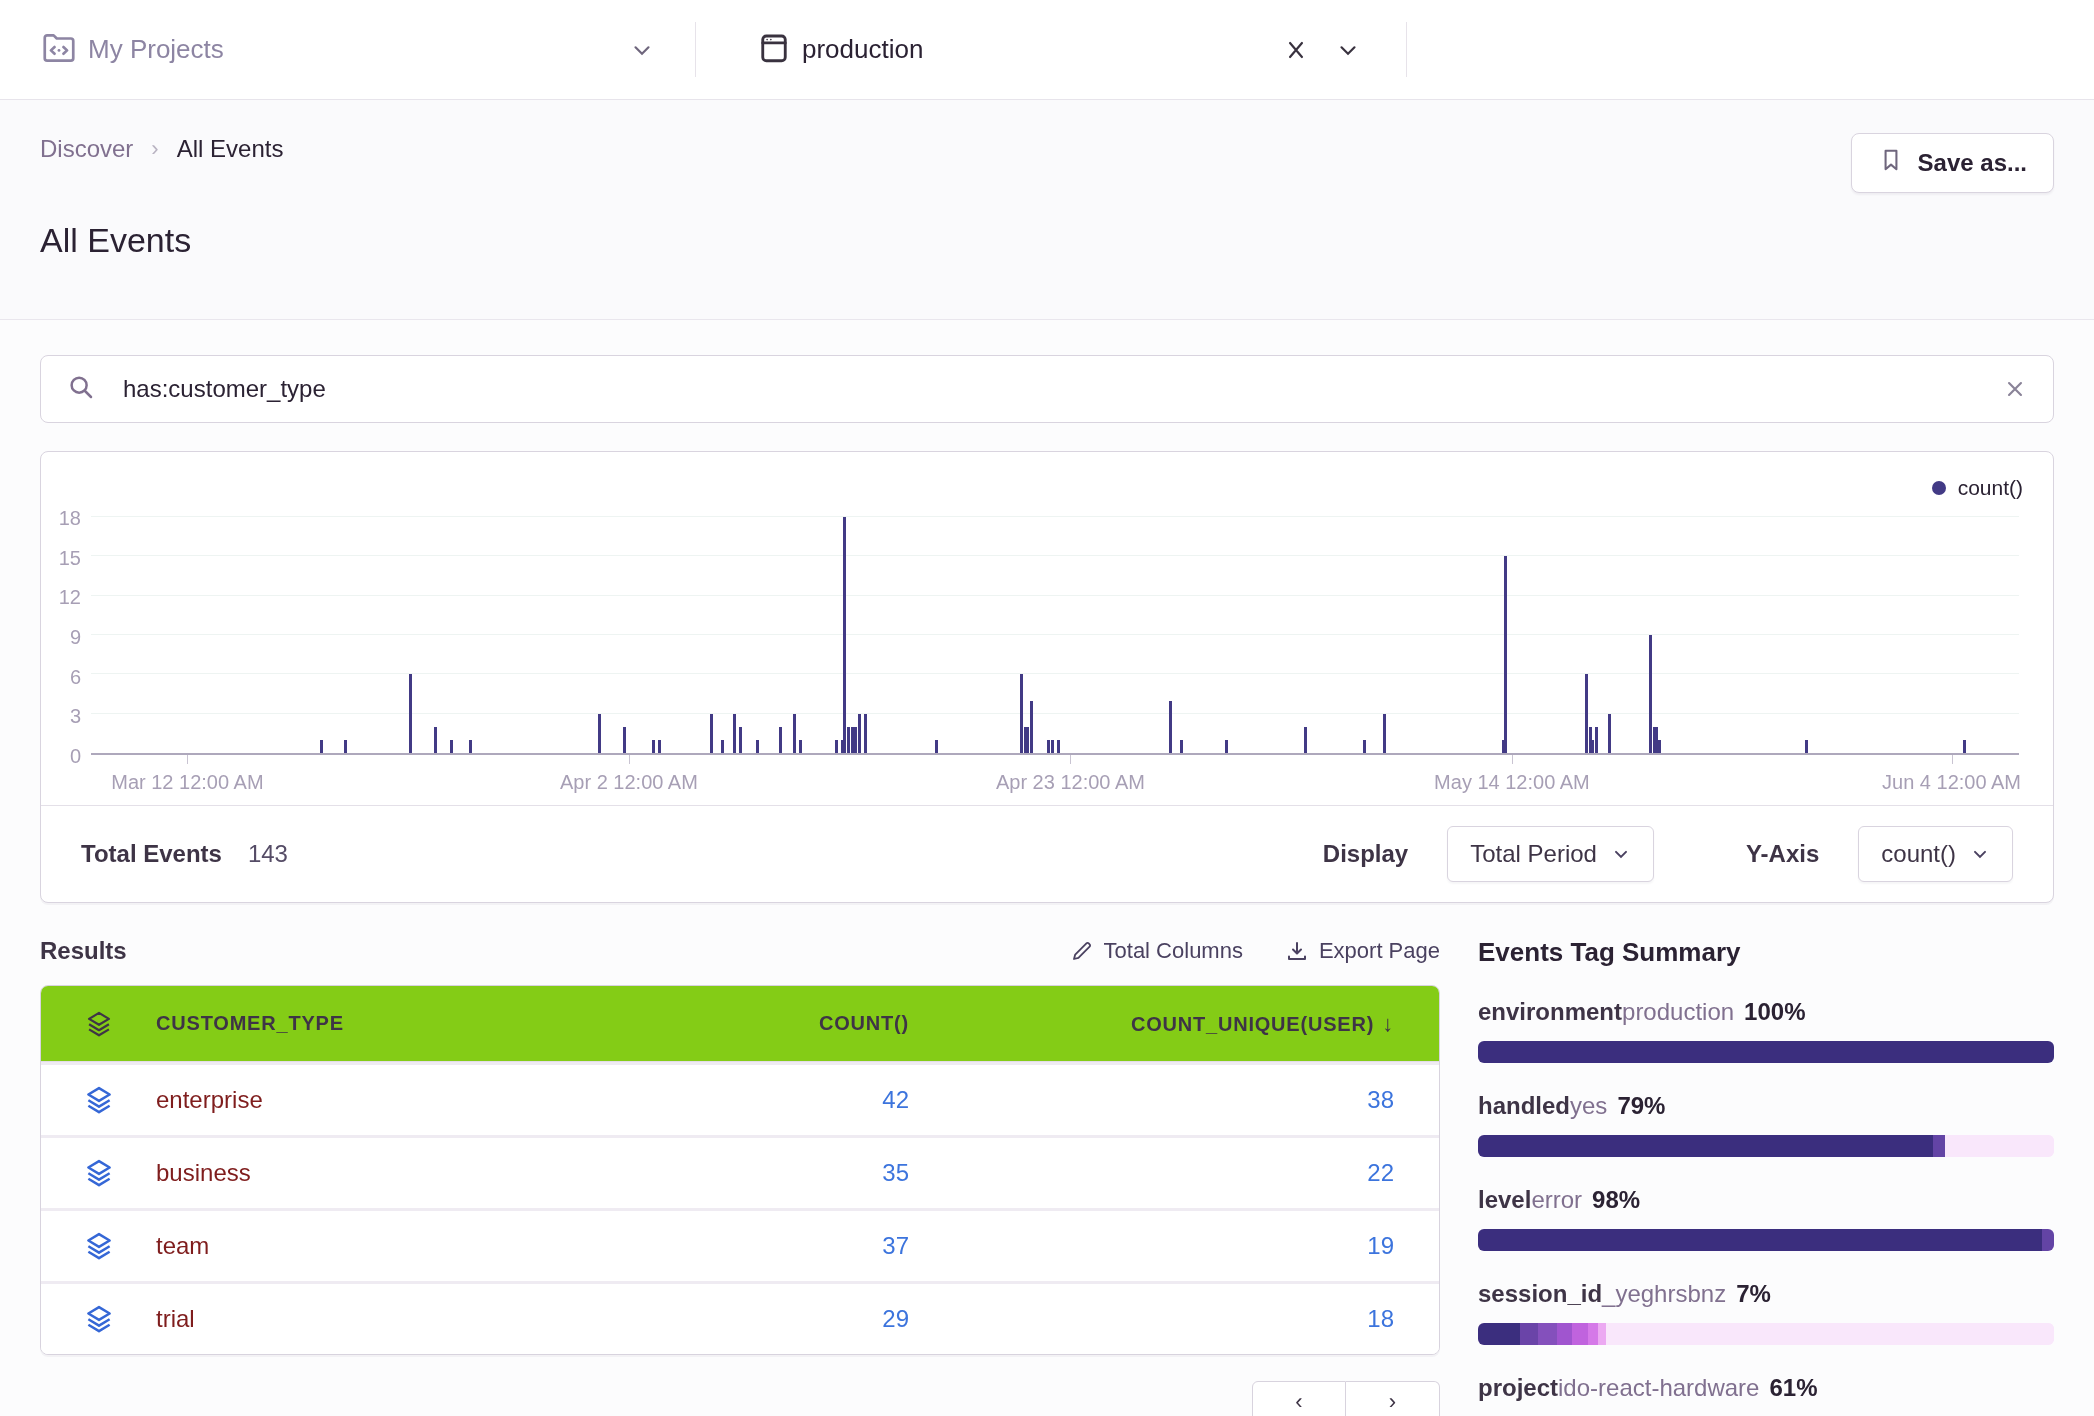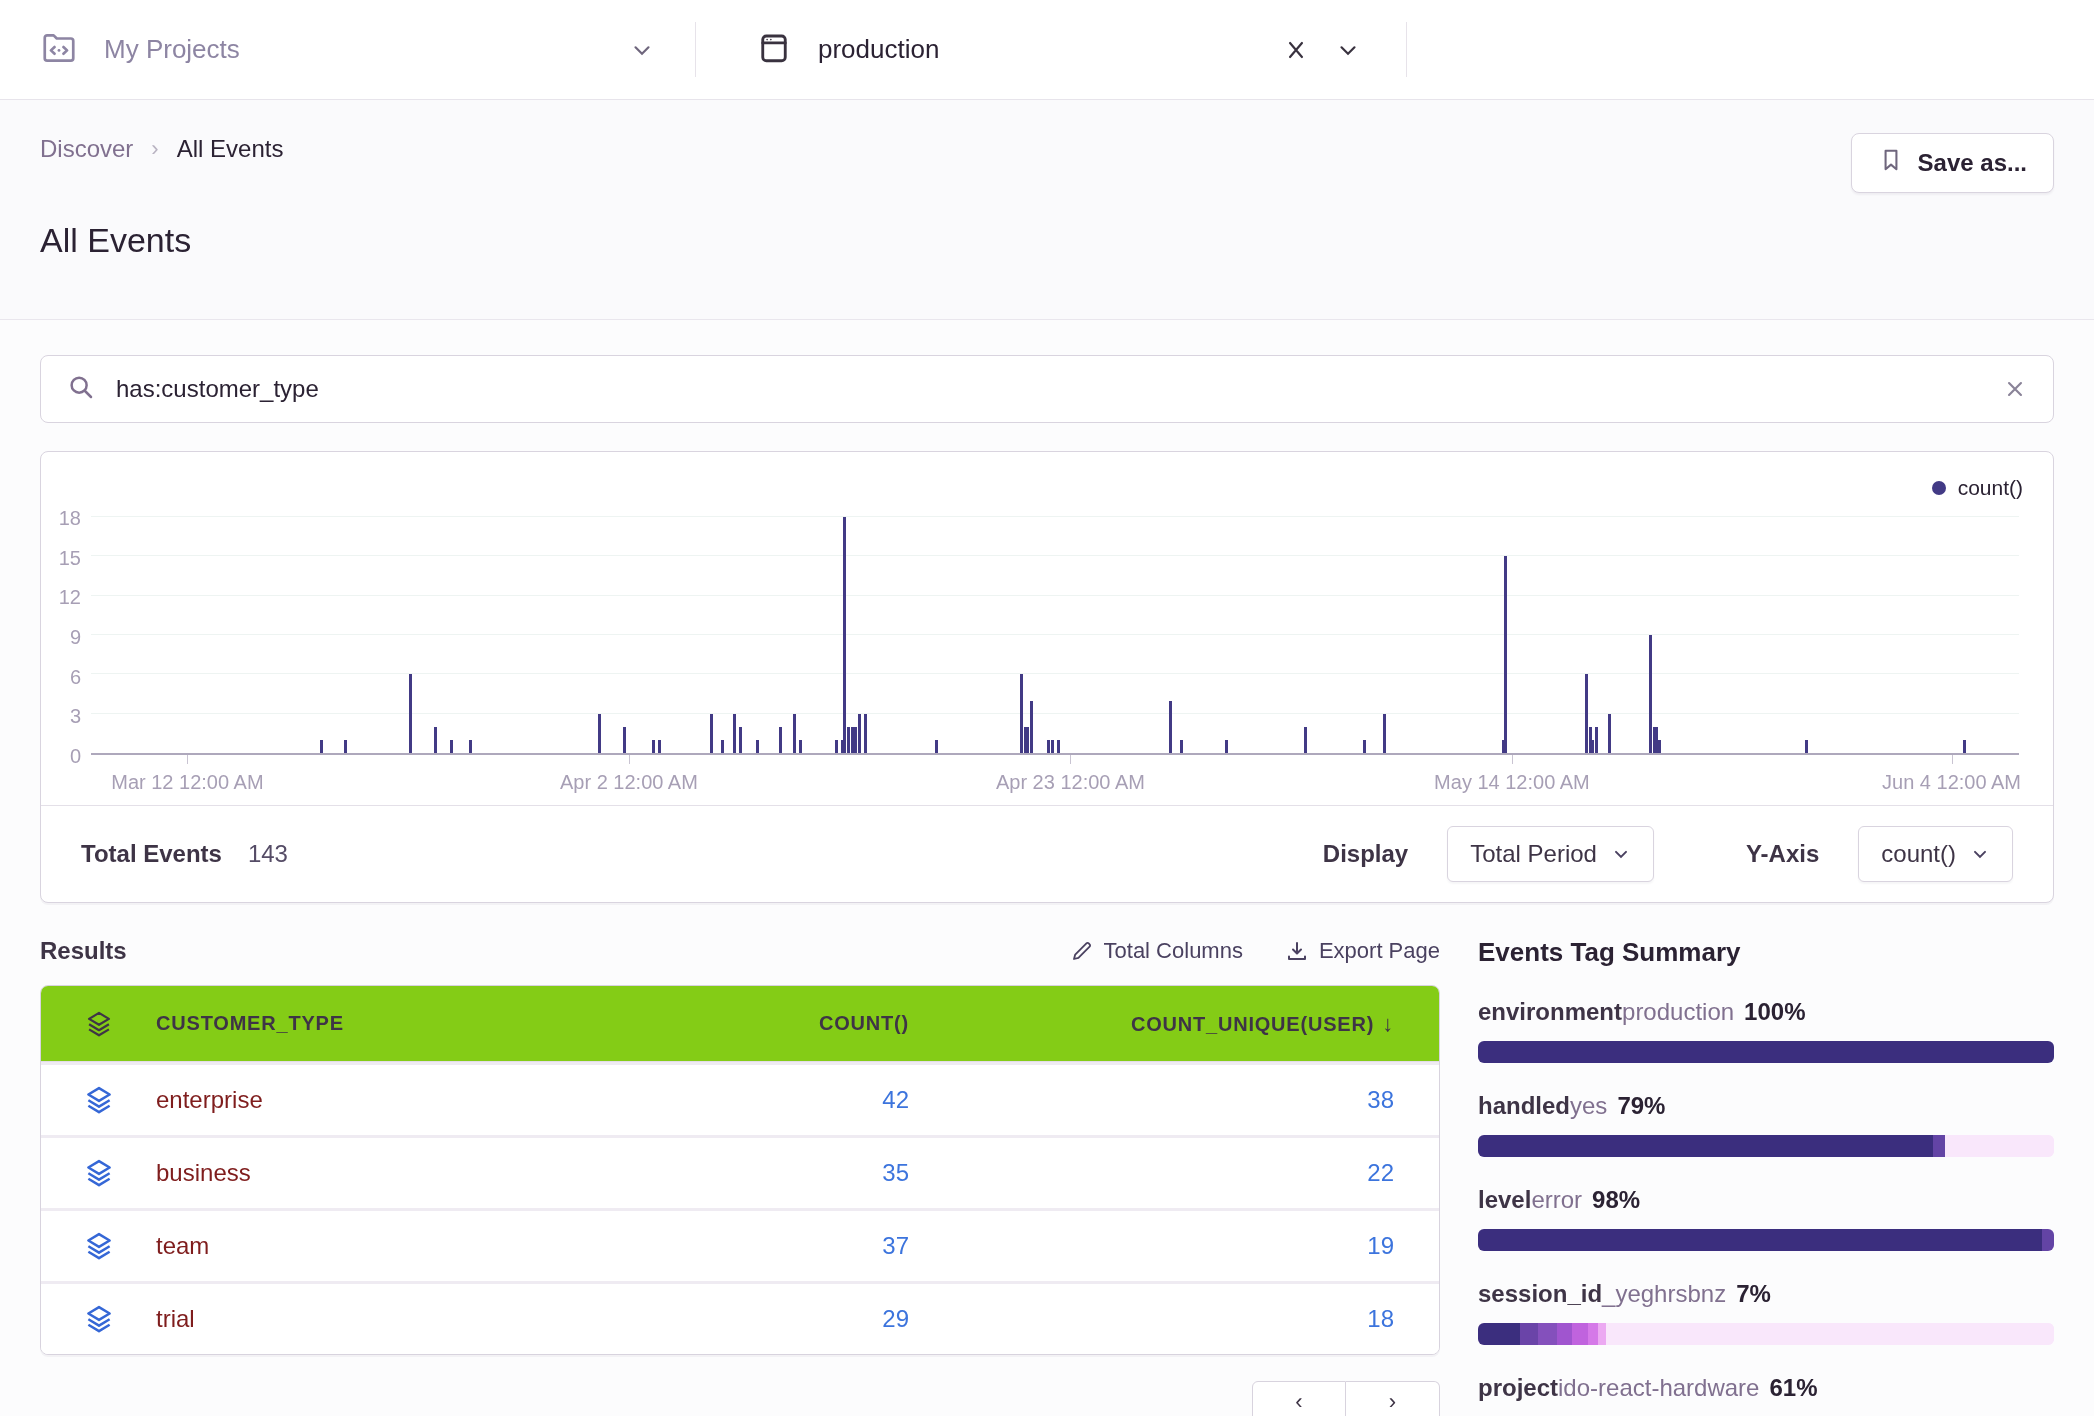--- a/index.html
+++ b/index.html
@@ -6,21 +6,21 @@
   html,body { width:2094px; height:1416px; overflow:hidden; }
   body { font-family:"Liberation Sans", sans-serif; background:#FCFCFD; color:#2B2233; }
 
   
   .topbar { height:100px; background:#FFFFFF; border-bottom:1px solid #E7E4EB;
             display:flex; align-items:stretch; }
   .tb-section { display:flex; align-items:center; }
   .tb-sec1 { width:695px; padding:0 40px; justify-content:space-between; }
   .tb-sec2 { width:710px; padding:0 45px 0 60px; justify-content:space-between; }
   .tb-sec3 { flex:1; padding:0 25px 0 60px; justify-content:space-between; }
-  .tb-left { display:flex; align-items:center; gap:26px; }
+  .tb-left { display:flex; align-items:center; gap:10px; }
   .tb-right { display:flex; align-items:center; gap:26px; }
   .tb-divider { width:1px; background:#E7E3EA; margin:22px 0; }
   .tb-label-muted { font-size:26px; color:#8D85A3; }
   .tb-label-dark { font-size:26px; color:#2B2233; font-weight:500; }
   .icon-btn { display:flex; align-items:center; cursor:pointer; background:none; border:none; }
 
   
   .header-strip { background:#FAFAFC; border-bottom:1px solid #E9E6ED; height:220px;
                   padding:35px 40px 0 40px; position:relative; }
   .breadcrumb { display:flex; align-items:center; gap:18px; font-size:24px; }
@@ -31,21 +31,21 @@
                 background:#FFFFFF; border:1px solid #D9D4DF; border-radius:8px;
                 display:flex; align-items:center; gap:14px; font-size:24px; font-weight:bold;
                 color:#2B2233; cursor:pointer; box-shadow:0 2px 2px rgba(37,11,54,0.05);
                 font-family:"Liberation Sans", sans-serif; }
   .page-title { margin-top:58px; font-size:34px; font-weight:400; color:#2B2233; }
 
   
   .content { padding:35px 40px 0 40px; }
 
   .searchbar { height:68px; background:#FFFFFF; border:1px solid #D9D4DF; border-radius:8px;
-               display:flex; align-items:center; padding:0 25px; gap:20px; }
+               display:flex; align-items:center; padding:0 25px; gap:27px; }
   .search-input { flex:1; border:none; outline:none; font-size:24px; color:#2B2233;
                   font-family:"Liberation Sans", sans-serif; background:transparent; }
 
   
   .chart-card { margin-top:28px; background:#FFFFFF; border:1px solid #D9D4DF; border-radius:8px;
                 box-shadow:0 2px 0 rgba(37,11,54,0.04); }
   .chart-legend { display:flex; justify-content:flex-end; align-items:center; gap:12px;
                   padding:24px 30px 4px 0; font-size:21px; color:#2B2233; }
   .legend-dot { width:14px; height:14px; border-radius:50%; background:#423A85; }
   .chart-body { display:flex; padding-right:34px; }

